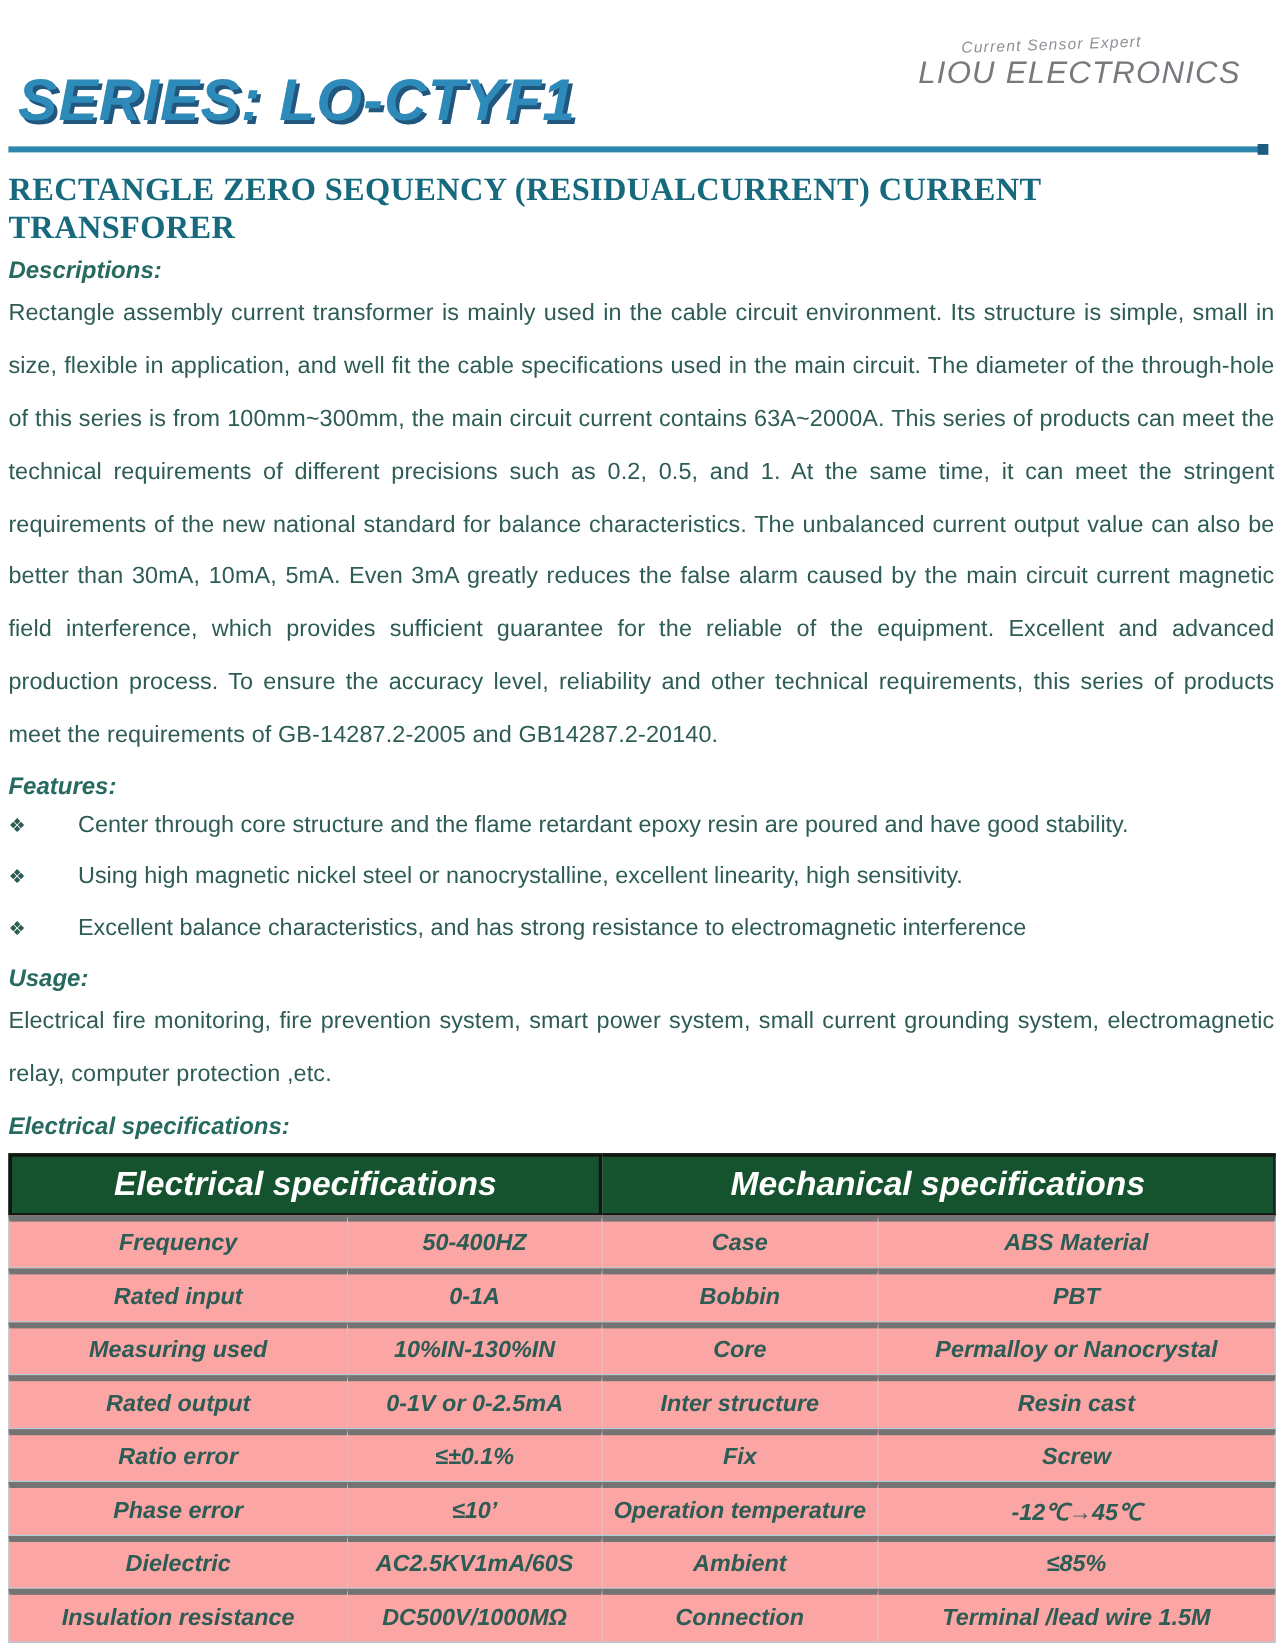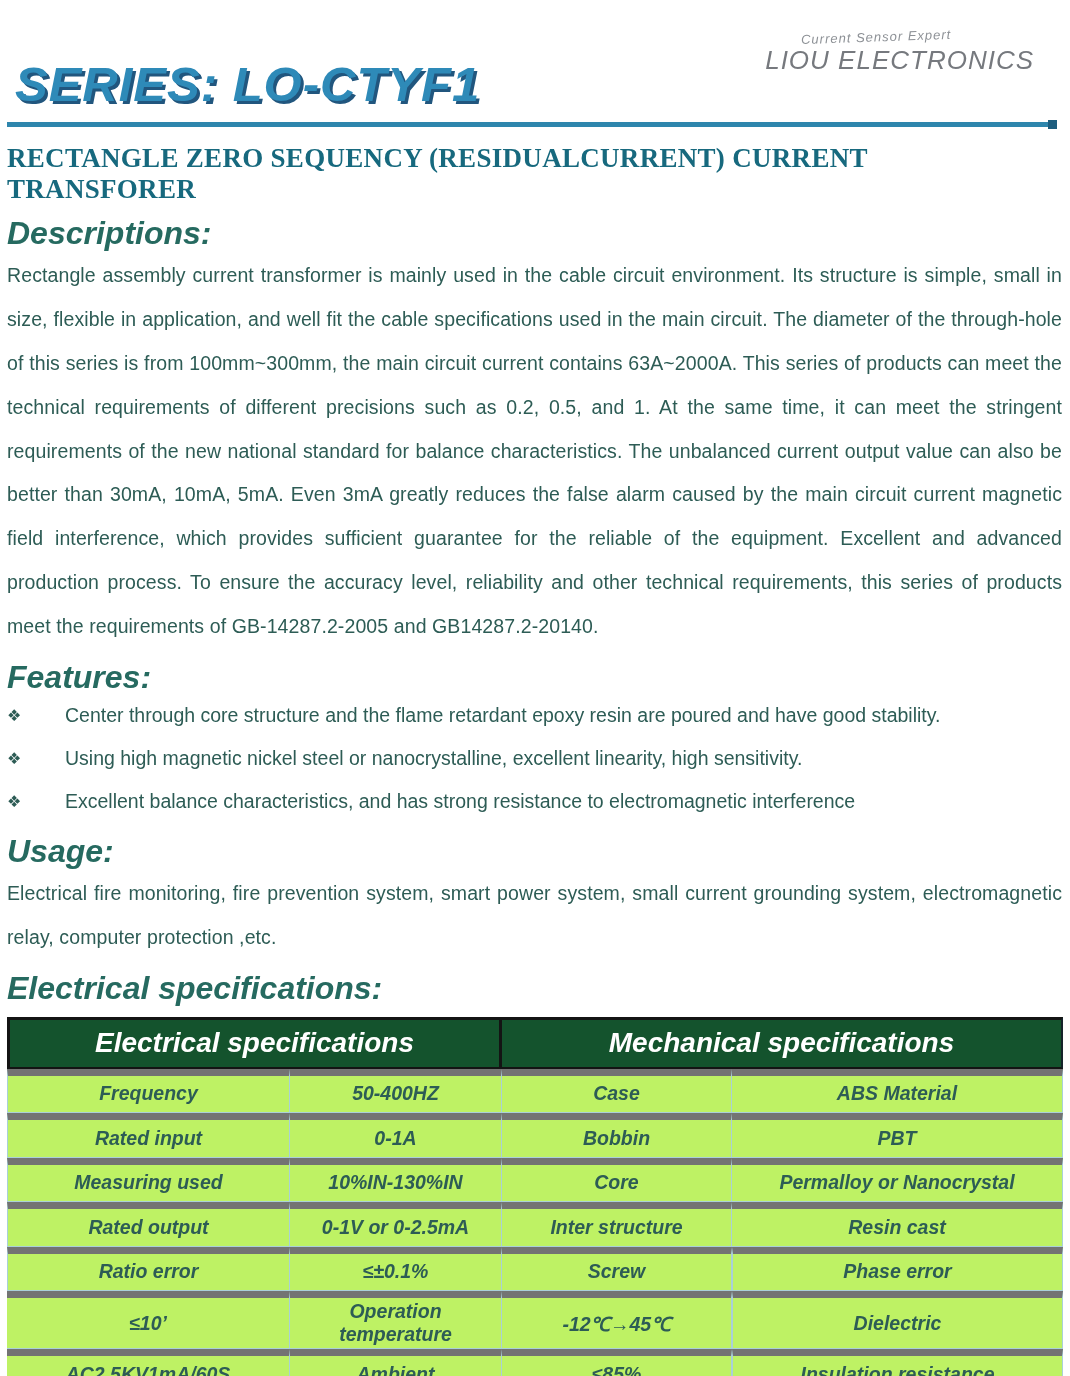--- a/index.html
+++ b/index.html
@@ -44,21 +44,21 @@
     white-space:nowrap;
   }
 
   
   .main-heading {
     font-family:"Liberation Serif", serif;
     font-weight:bold; font-size:27px; color:#17697e;
     letter-spacing:0.3px; margin:14px 0 2px 0;
   }
   .section-heading {
-    font-size:32px; font-weight:bold; font-style:italic;
+    font-size:20px; font-weight:bold; font-style:italic;
     color:#266a60; margin:10px 0 2px 0;
   }
   .body-text {
     font-size:19.5px; line-height:2.25; text-align:justify;
     color:#2d5c55; letter-spacing:0.1px;
   }
   .features-list { list-style:none; margin:8px 0 2px 0; }
   .features-list li { display:flex; margin-bottom:20px; font-size:19.5px; }
   .features-list .bullet {
     width:58px; flex:0 0 58px; font-size:16px; padding-top:2px; color:#2d5c55;
@@ -74,23 +74,23 @@
     text-align:center; padding:7px 0 8px 0;
     border-top:3px solid #141414; border-bottom:2px solid #141414;
   }
   .th.first { border-left:3px solid #141414; border-right:3px solid #141414; }
   .th.second { border-right:2px solid #15242b; }
   .td {
     min-height:44.5px;
     display:flex; align-items:center; justify-content:center;
     font-size:19.5px; font-weight:bold; font-style:italic;
     color:#2d5c55; text-align:center;
-    background:#bef264;
+    background:#fca5a5;
     border-right:1px solid #a9d0d8; border-bottom:1px solid #a9d0d8;
-    border-top:7px solid #737373;
+    border-top:5px solid #737373;
     padding:2px 4px;
   }
   .td.rowstart { border-left:1px solid #a9d0d8; }
 </style>
 </head>
 <body>
 
 <div class="page">
 
   <div class="masthead">
@@ -153,20 +153,21 @@
     <div class="td">Core</div>
     <div class="td">Permalloy or Nanocrystal</div>
 
     <div class="td rowstart">Rated output</div>
     <div class="td">0-1V or 0-2.5mA</div>
     <div class="td">Inter structure</div>
     <div class="td">Resin cast</div>
 
     <div class="td rowstart">Ratio error</div>
     <div class="td">≤±0.1%</div>
+    <div class="td">Fix</div>
     <div class="td">Screw</div>
 
     <div class="td rowstart">Phase error</div>
     <div class="td">≤10’</div>
     <div class="td">Operation temperature</div>
     <div class="td">-12℃→45℃</div>
 
     <div class="td rowstart">Dielectric</div>
     <div class="td">AC2.5KV1mA/60S</div>
     <div class="td">Ambient</div>

